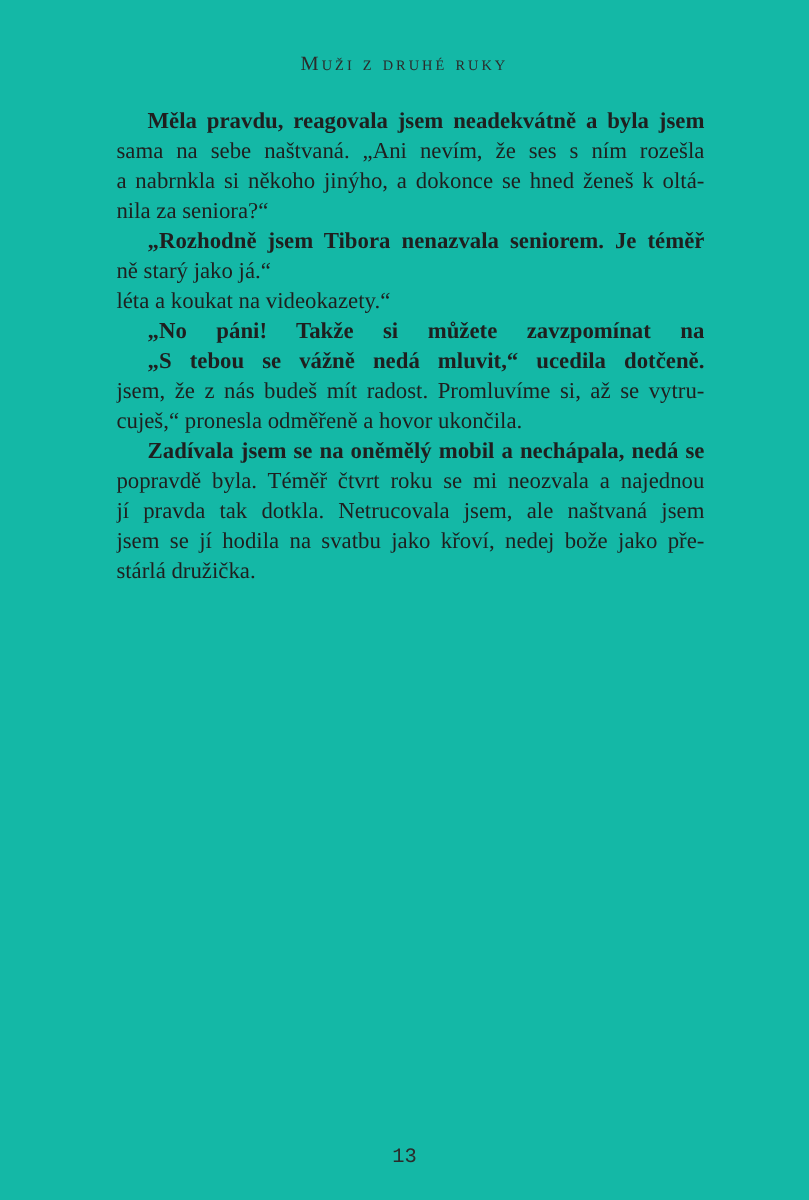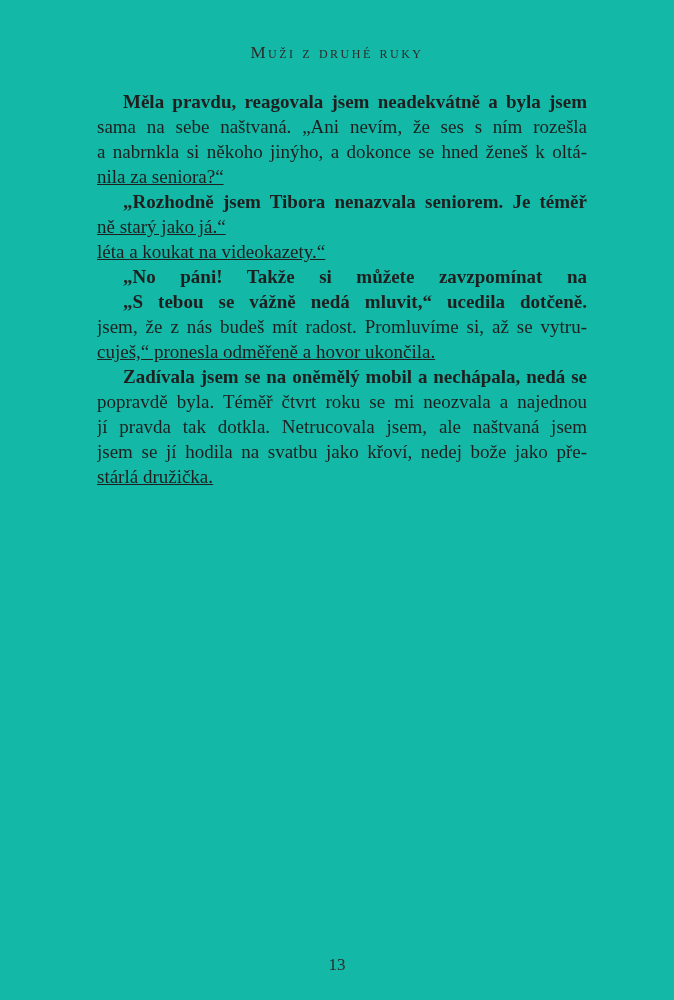--- a/index.html
+++ b/index.html
@@ -34,29 +34,30 @@
   }
   .para { margin: 0; padding: 0; }
   .line {
     height: 25px;
     overflow: hidden;
     text-align: justify;
     text-align-last: justify;
     white-space: normal;
   }
   .line.first { padding-left: 26px; font-weight: bold; }
-  .line.plast { text-align-last: left; text-decoration: underline; }
+  .line.plast { text-align-last: left; }
   .folio {
     position: absolute;
     top: 955px;
     left: 0;
     width: 100%;
     text-align: center;
     font-size: 17px;
     color: #2b2b2b;
+    font-family: Liberation Mono, monospace;
   }
 </style>
 </head>
 <body>
 
 <div class="page">
 
   <div class="running-head">Muži z druhé ruky</div>
 
   <div class="body-text">

